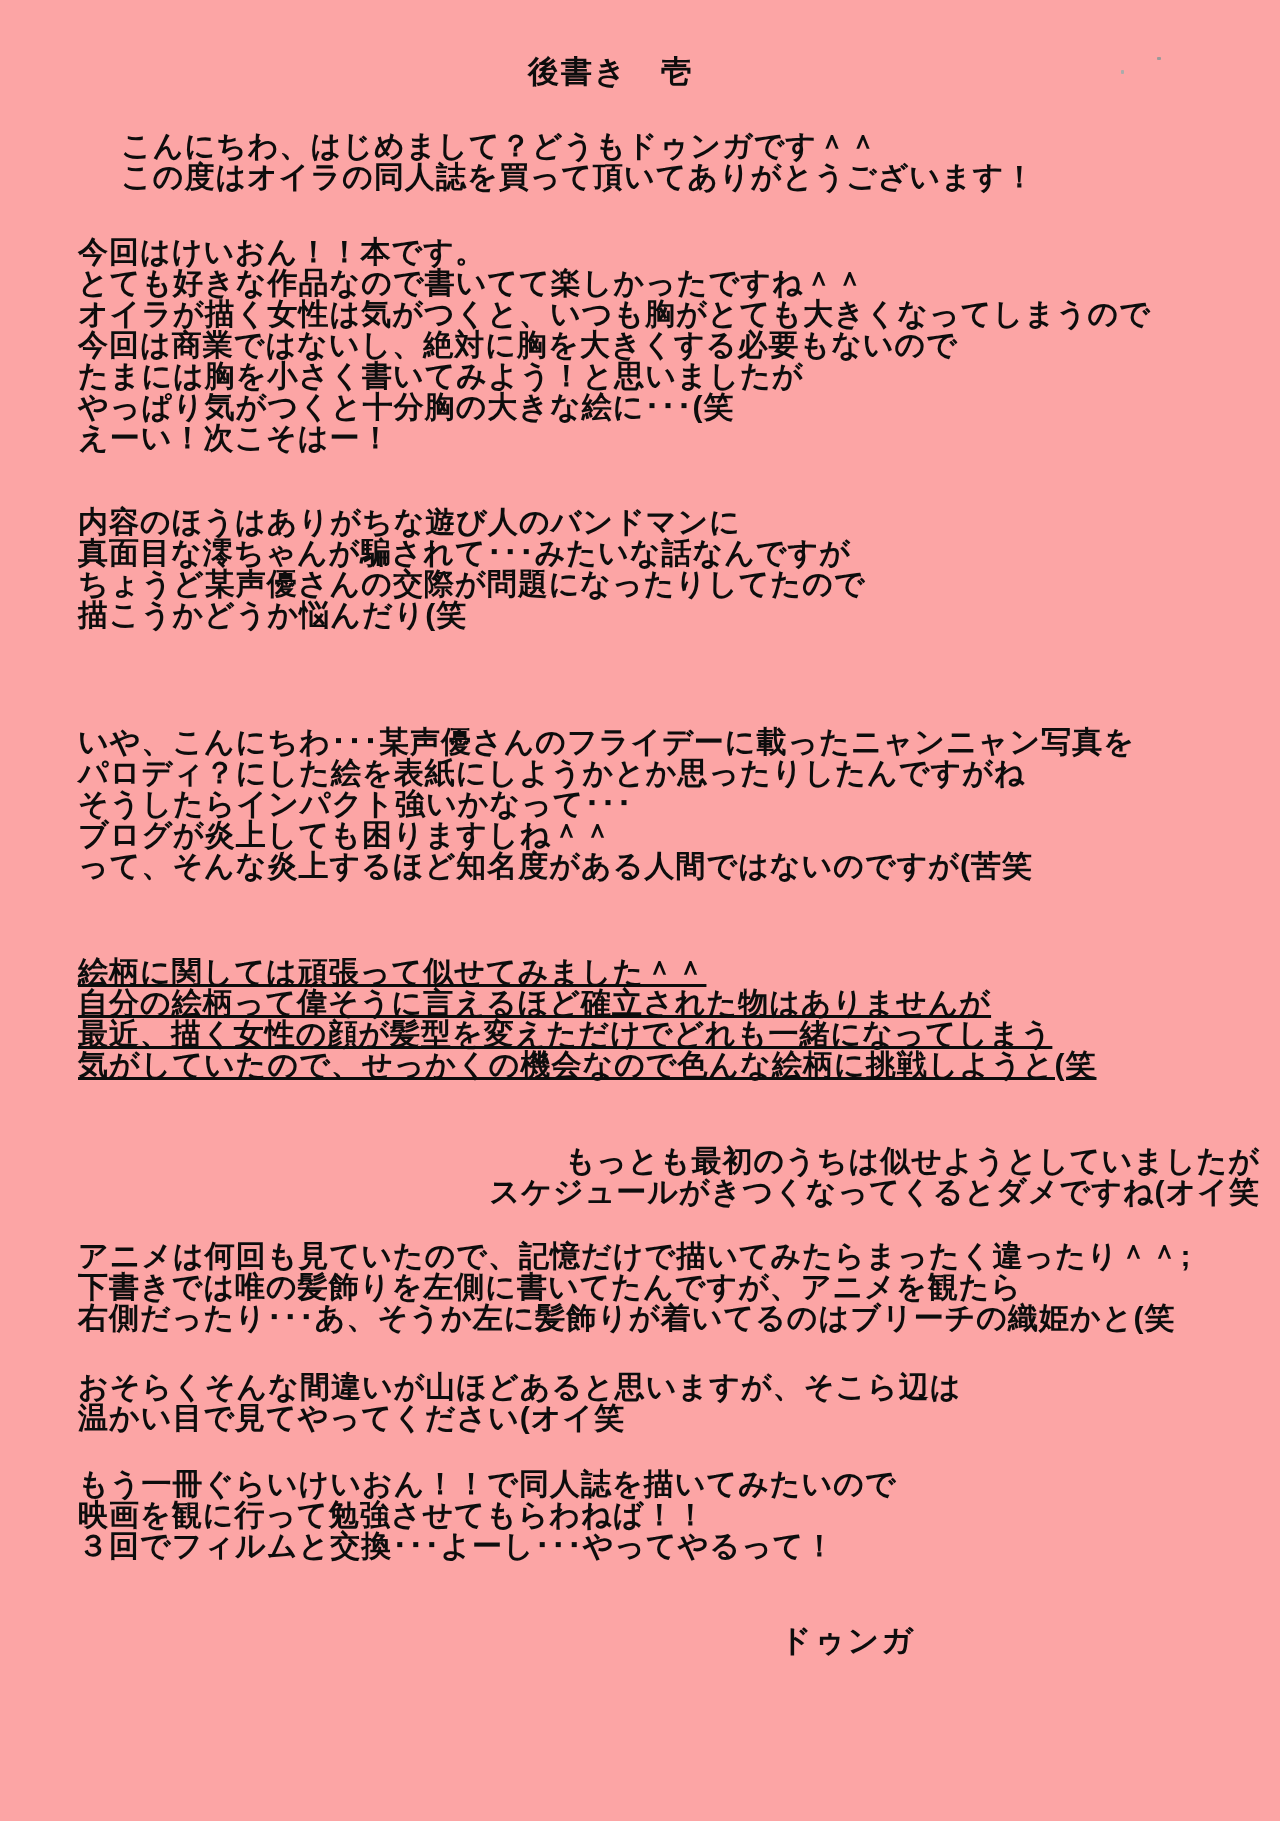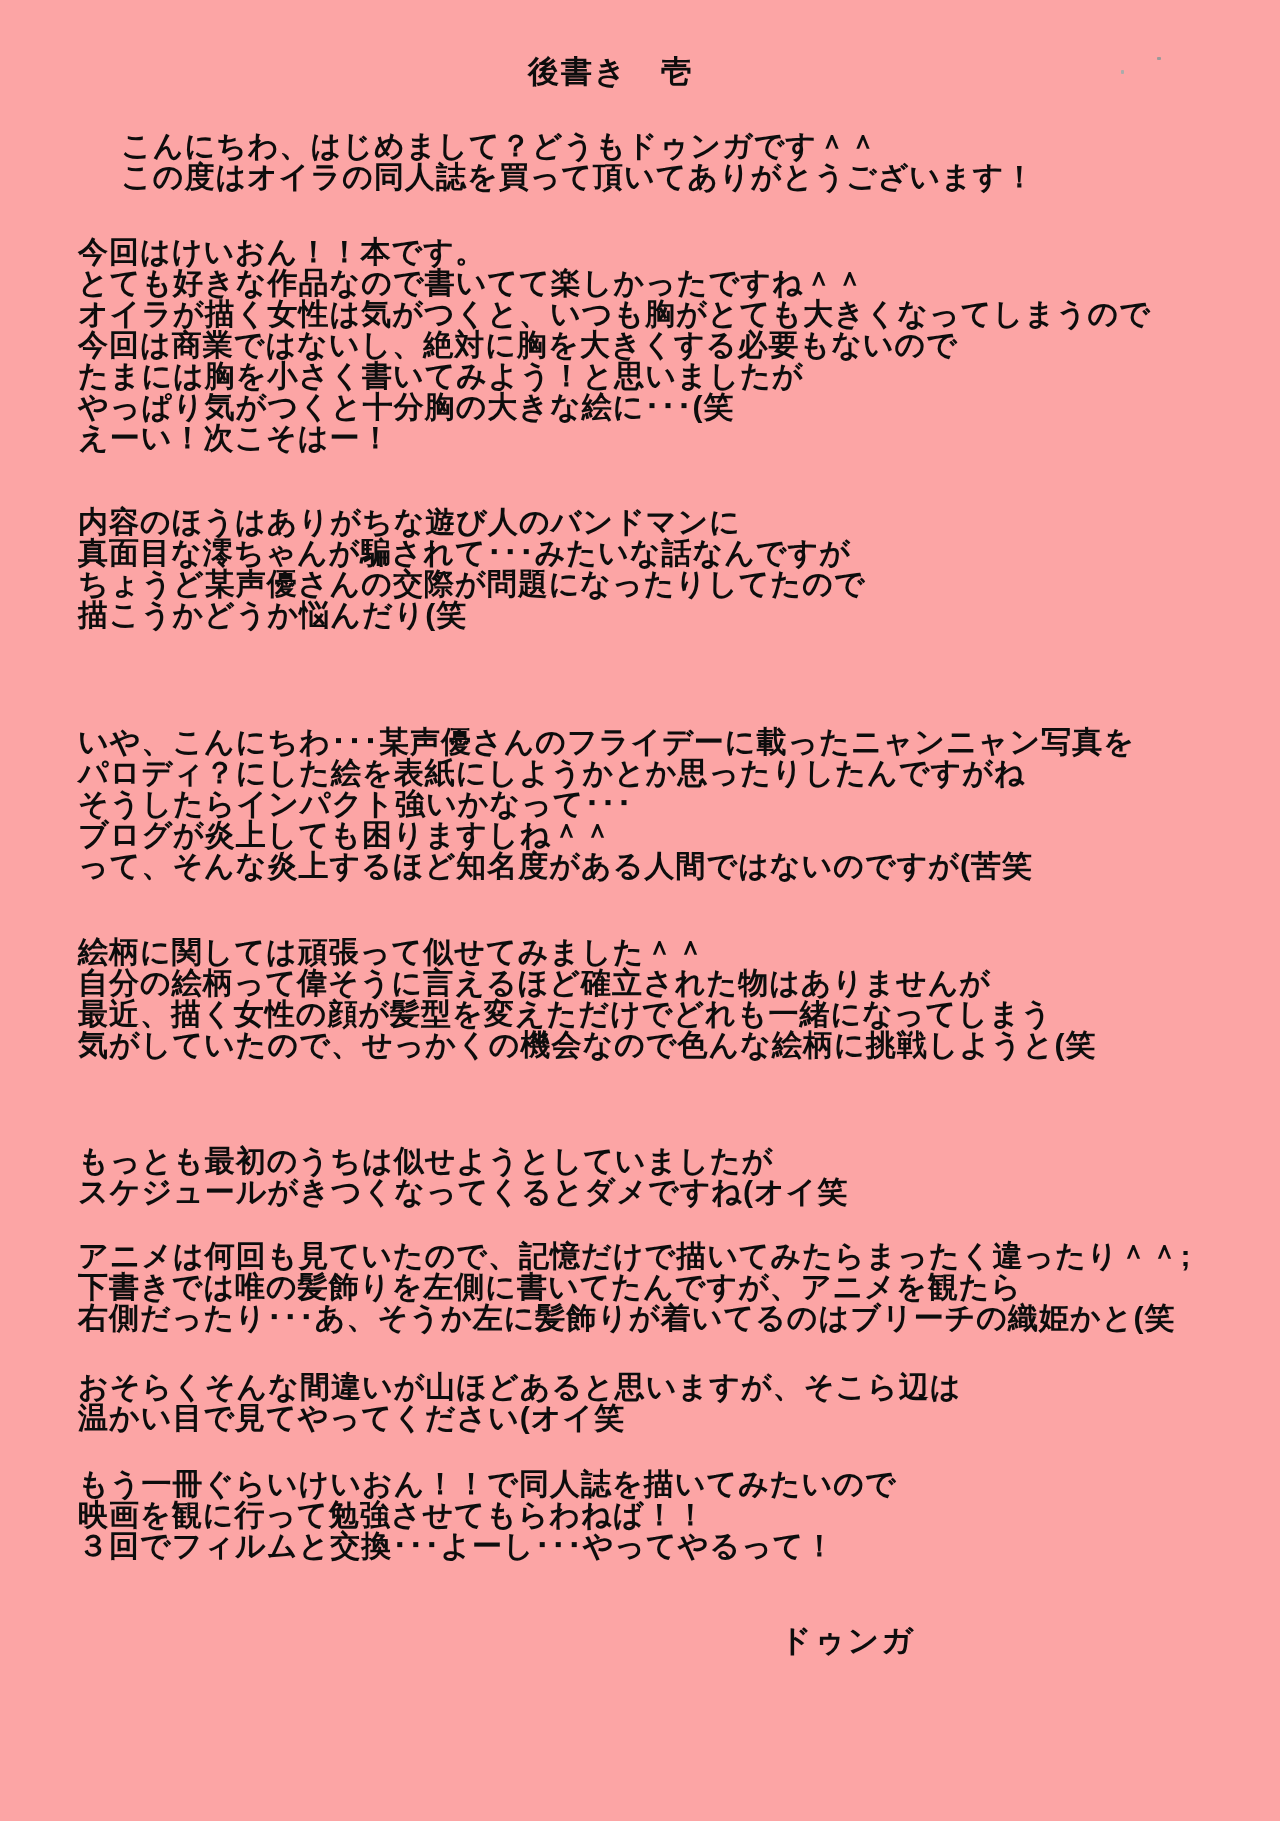--- a/index.html
+++ b/index.html
@@ -97,27 +97,27 @@
         <div class="line">ちょうど某声優さんの交際が問題になったりしてたので</div>
         <div class="line">描こうかどうか悩んだり(笑</div>
       </div>
       <div class="para" style="top: 726px;">
         <div class="line">いや、こんにちわ･･･某声優さんのフライデーに載ったニャンニャン写真を</div>
         <div class="line">パロディ？にした絵を表紙にしようかとか思ったりしたんですがね</div>
         <div class="line">そうしたらインパクト強いかなって･･･</div>
         <div class="line">ブログが炎上しても困りますしね＾＾</div>
         <div class="line">って、そんな炎上するほど知名度がある人間ではないのですが(苦笑</div>
       </div>
-      <div class="para" style="top: 936px;">
+      <div class="para" style="top: 956px; text-decoration: underline;">
         <div class="line">絵柄に関しては頑張って似せてみました＾＾</div>
         <div class="line">自分の絵柄って偉そうに言えるほど確立された物はありませんが</div>
         <div class="line">最近、描く女性の顔が髪型を変えただけでどれも一緒になってしまう</div>
         <div class="line">気がしていたので、せっかくの機会なので色んな絵柄に挑戦しようと(笑</div>
       </div>
-      <div class="para" style="top: 1145px;">
+      <div class="para" style="top: 1145px; text-align: right;">
         <div class="line">もっとも最初のうちは似せようとしていましたが</div>
         <div class="line">スケジュールがきつくなってくるとダメですね(オイ笑</div>
       </div>
       <div class="para" style="top: 1240px;">
         <div class="line">アニメは何回も見ていたので、記憶だけで描いてみたらまったく違ったり＾＾;</div>
         <div class="line">下書きでは唯の髪飾りを左側に書いてたんですが、アニメを観たら</div>
         <div class="line">右側だったり･･･あ、そうか左に髪飾りが着いてるのはブリーチの織姫かと(笑</div>
       </div>
       <div class="para" style="top: 1371px;">
         <div class="line">おそらくそんな間違いが山ほどあると思いますが、そこら辺は</div>

